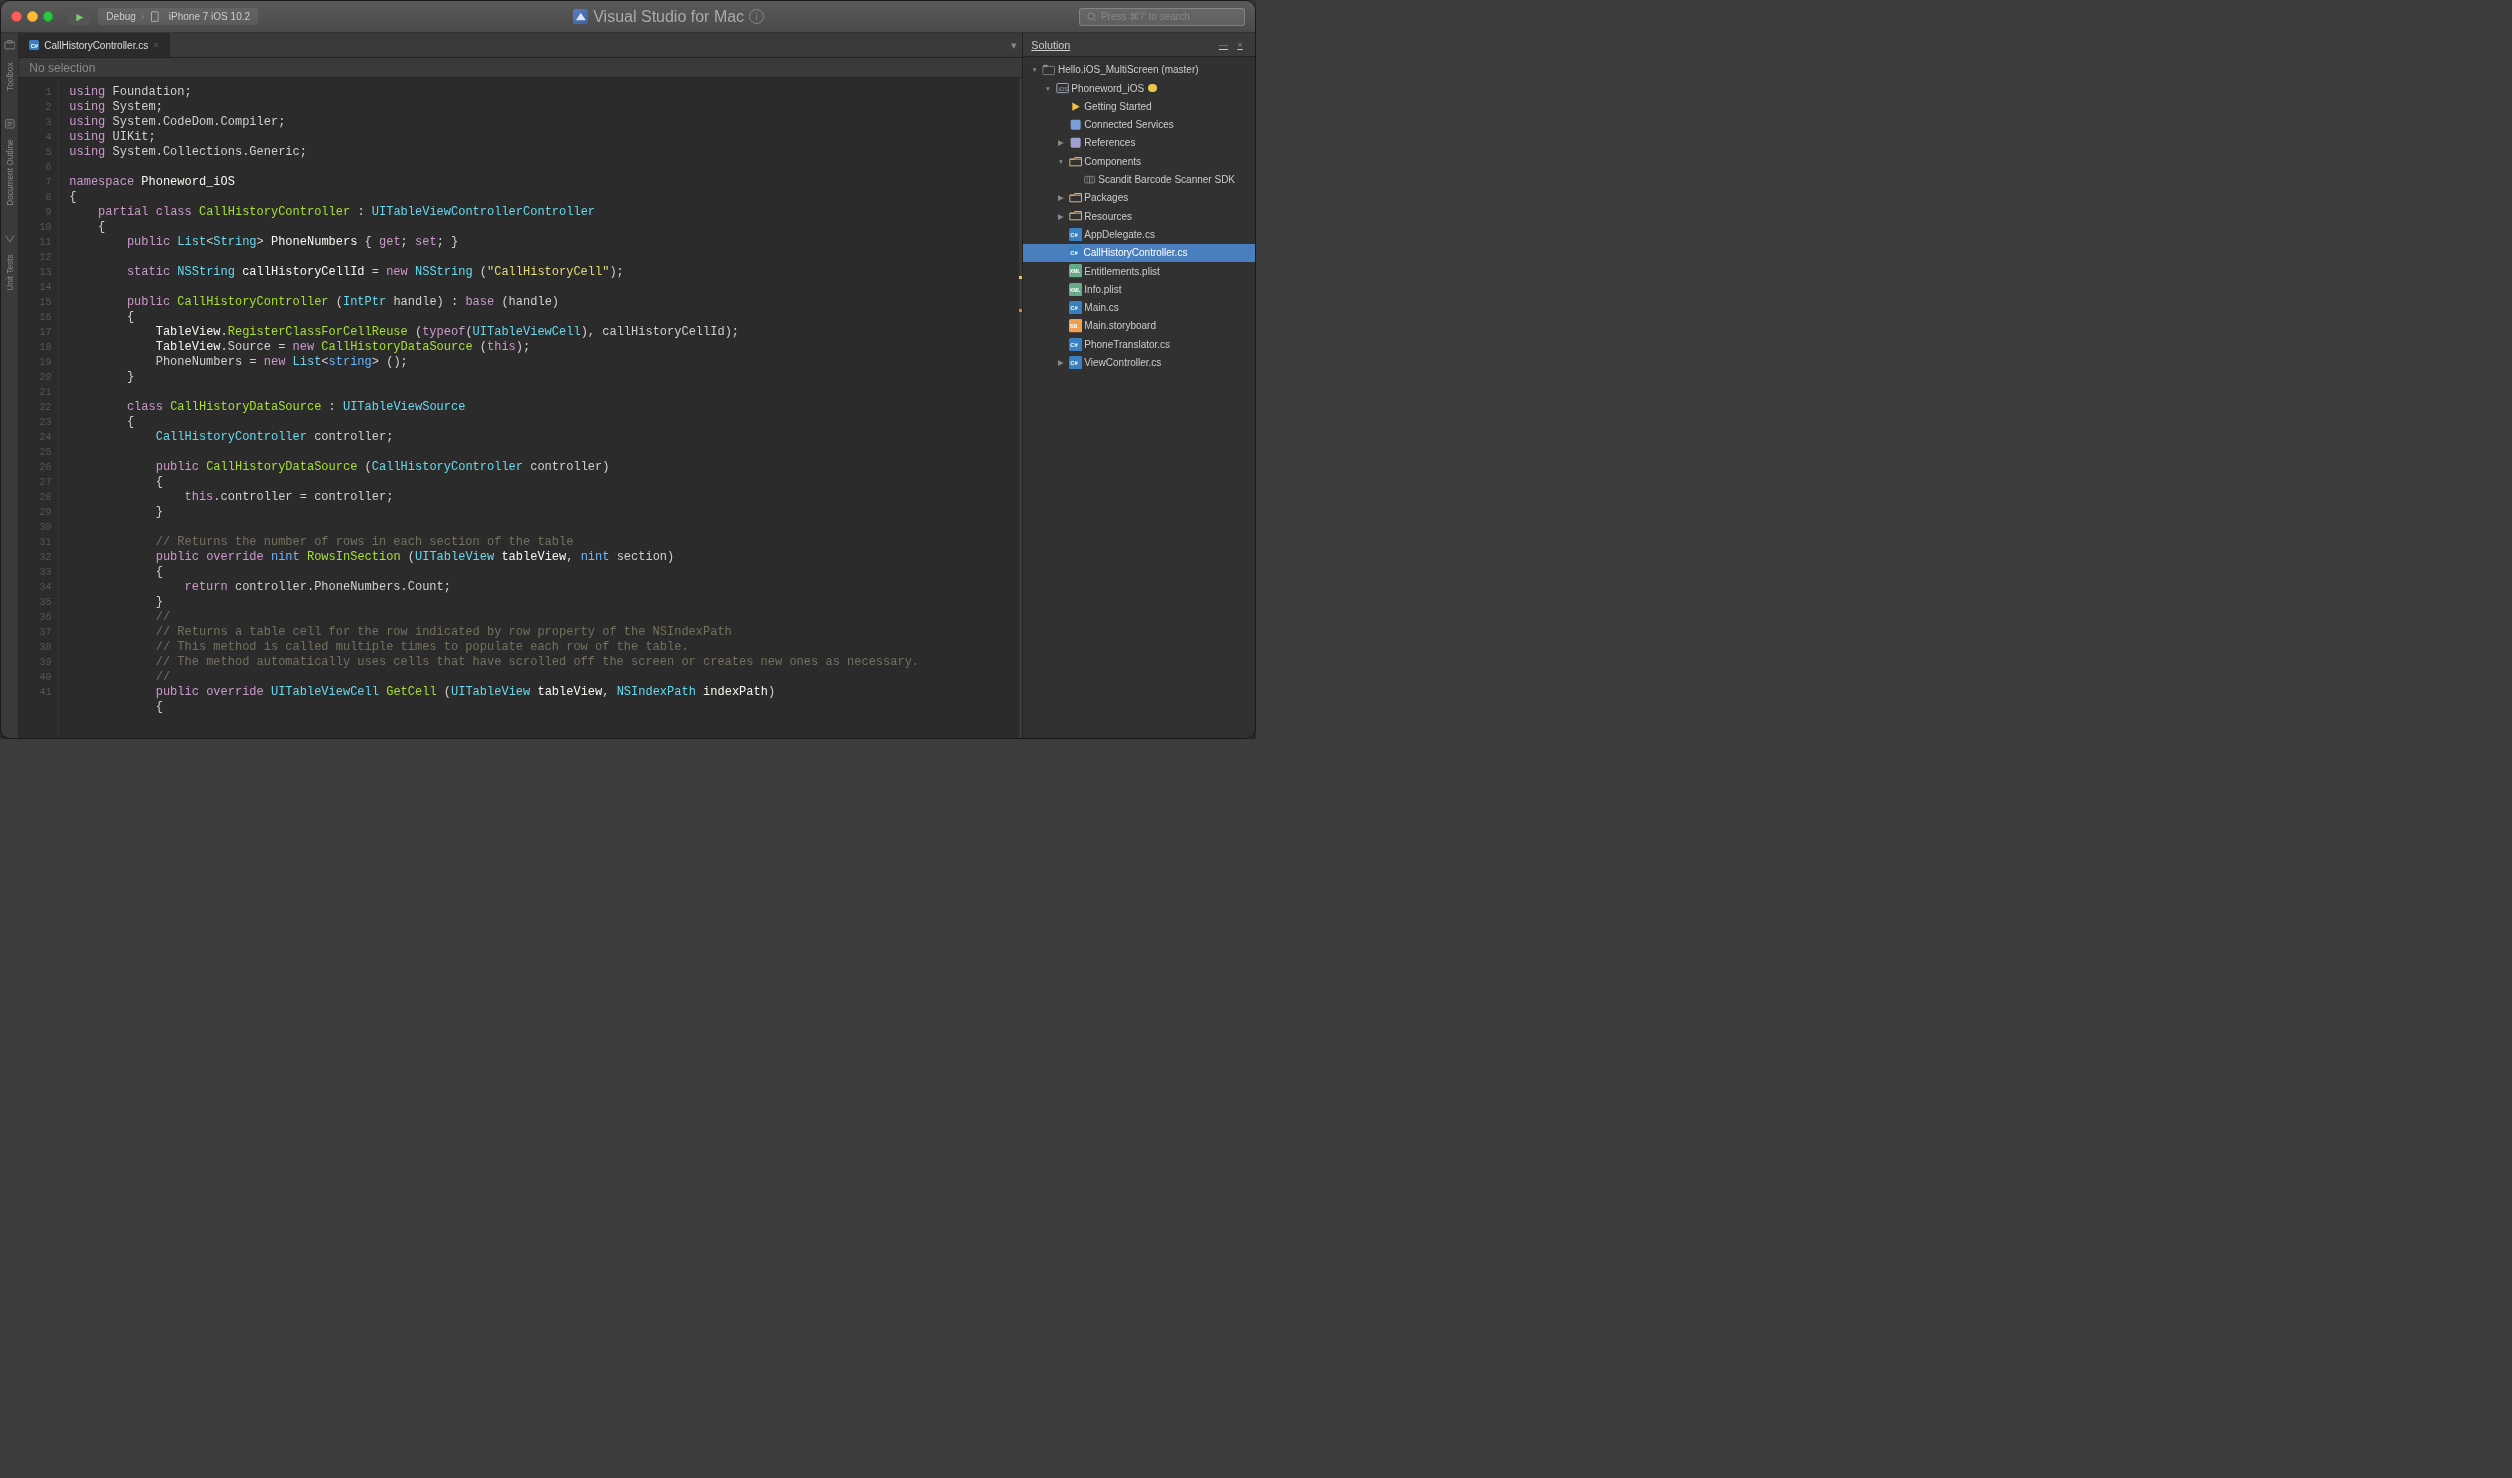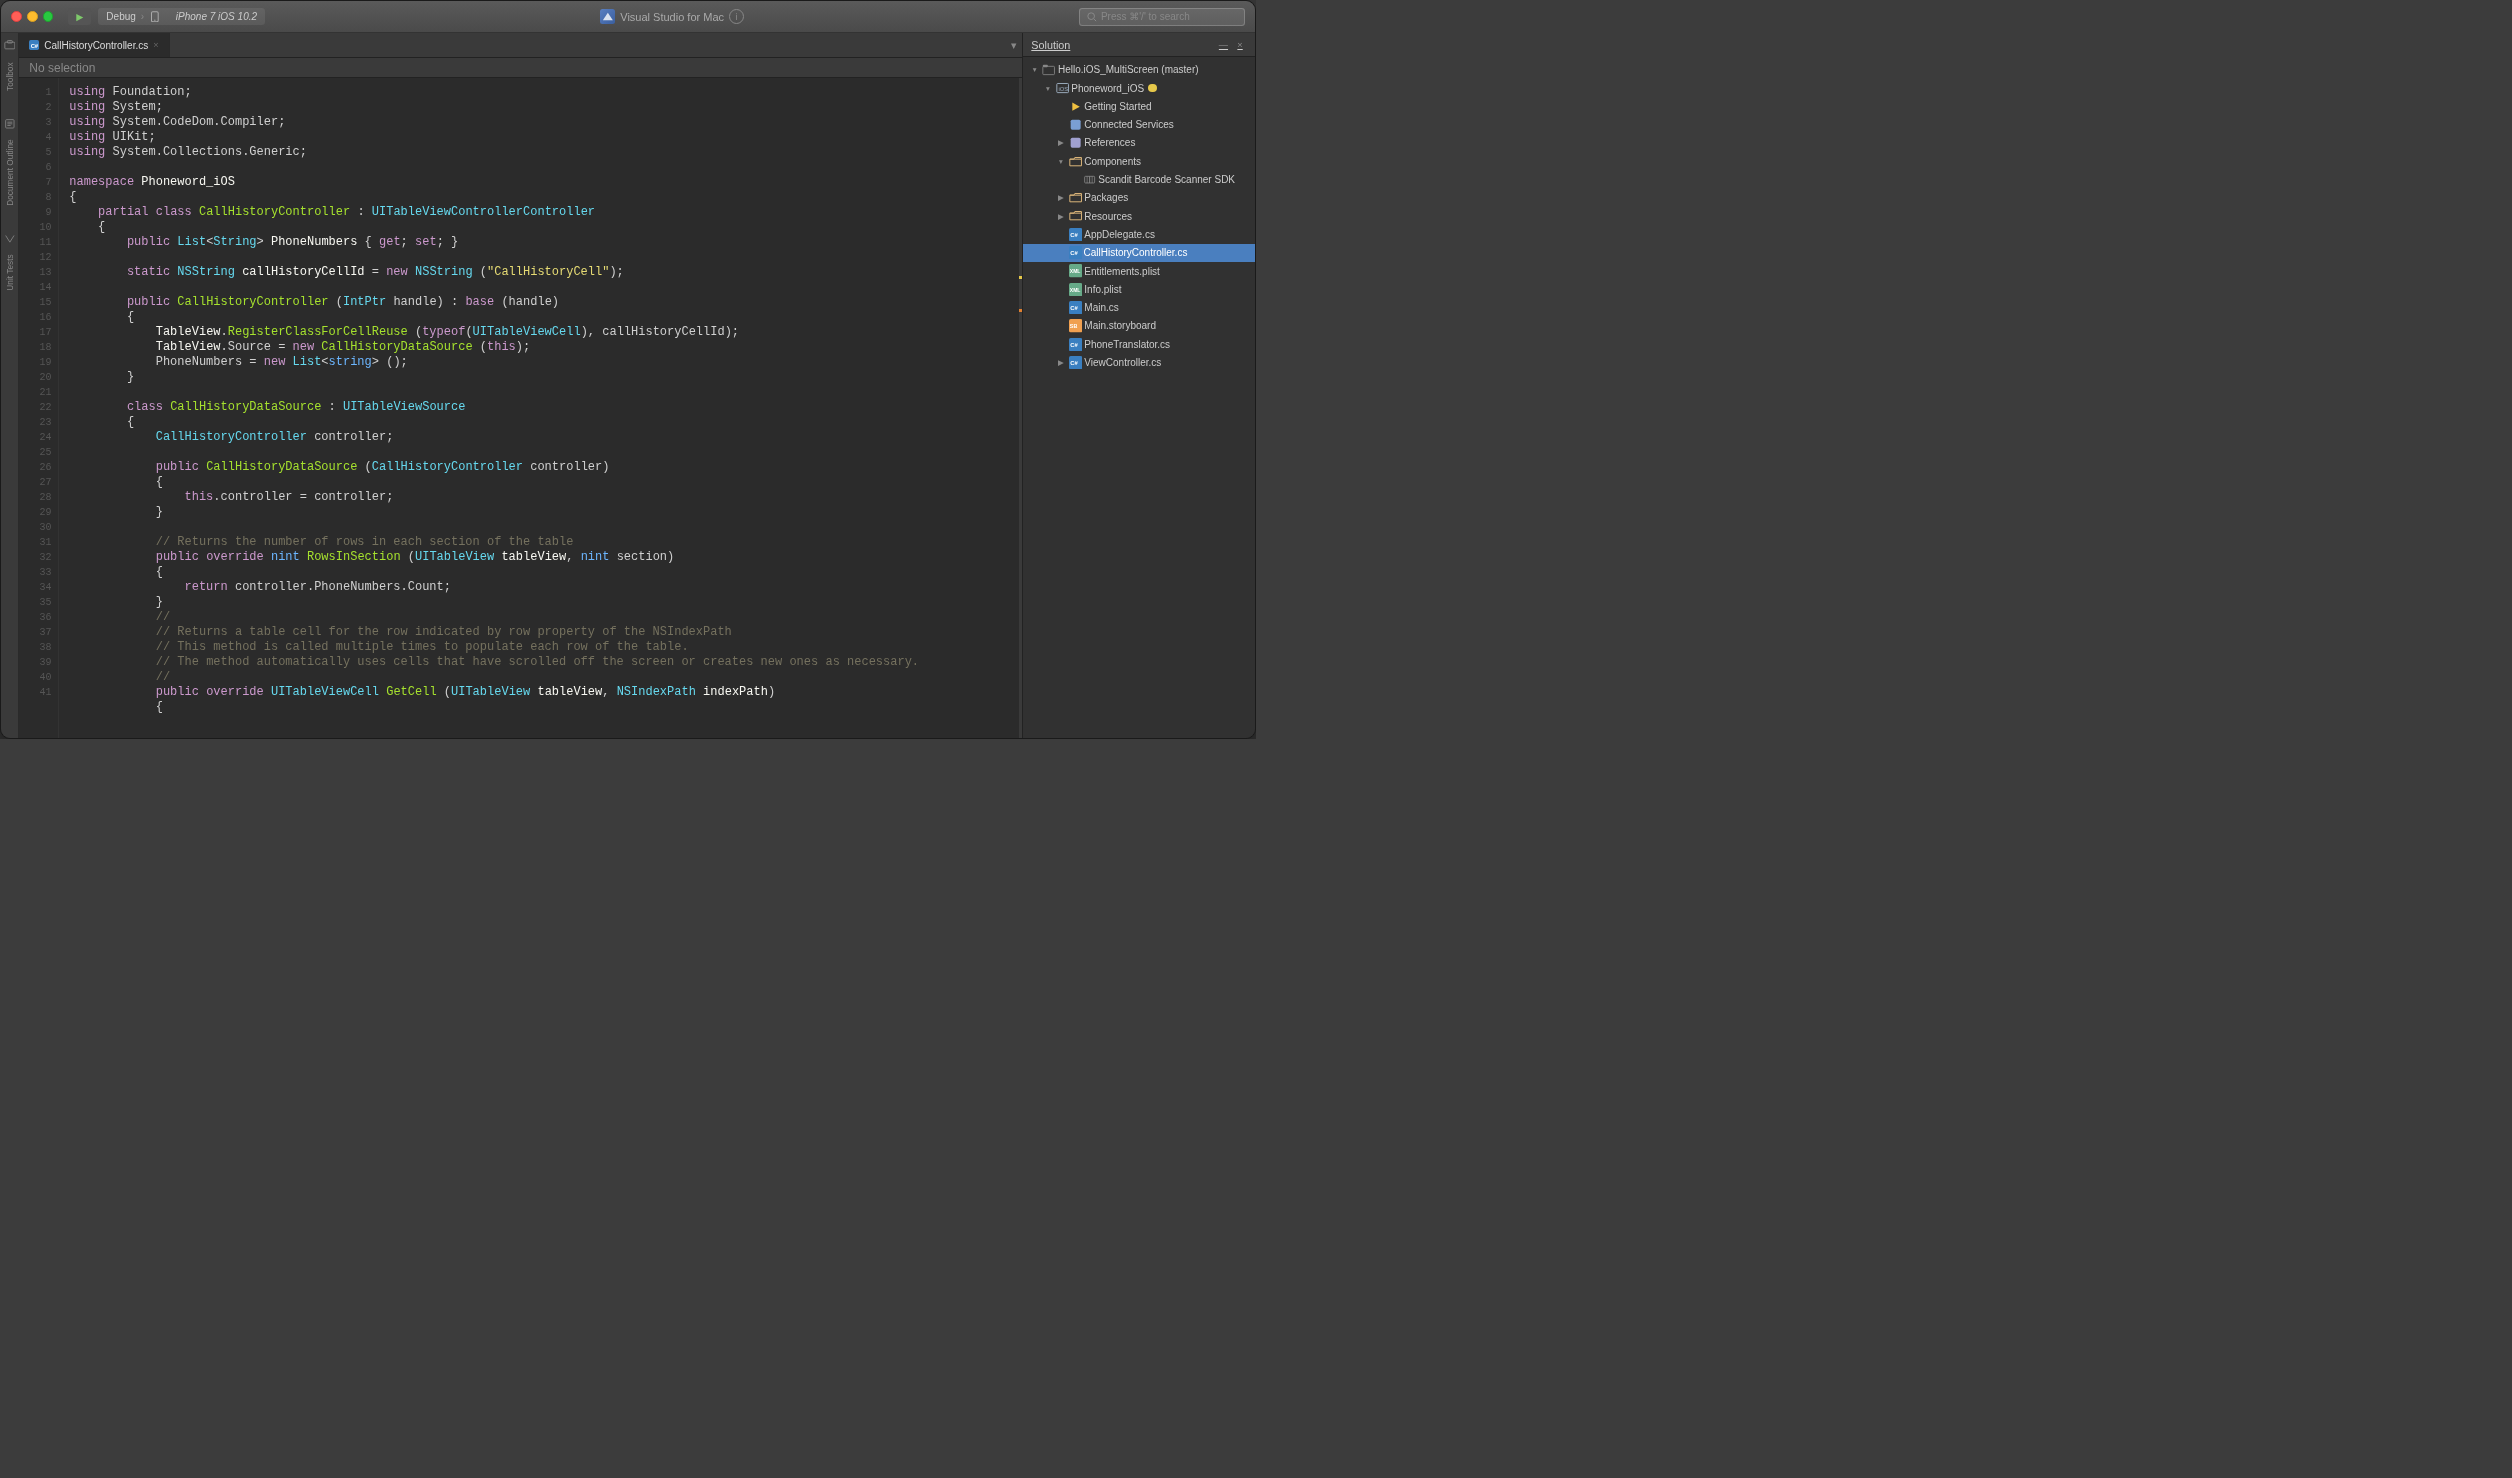--- a/index.html
+++ b/index.html
@@ -93,21 +93,21 @@
       background: linear-gradient(135deg, #5a7fc0, #3a5fa0);
       border-radius: 2.5px;
       display: inline-flex;
       align-items: center;
       justify-content: center;
       font-size: 8.3px;
       color: white;
     }
     .titlebar-app-name {
       color: #aaa;
-      font-size: 11px;
+      font-size: 16px;
     }
 
     .titlebar-info-btn {
       width: 15px;
       height: 15px;
       border-radius: 50%;
       border: 0.8px solid #888;
       display: flex;
       align-items: center;
       justify-content: center;
@@ -429,21 +429,21 @@
   <div class="titlebar">
     <div class="traffic-lights">
       <div class="tl tl-close"></div>
       <div class="tl tl-min"></div>
       <div class="tl tl-max"></div>
     </div>
     <div class="titlebar-run"></div>
     <div class="titlebar-breadcrumb">
       <span>Debug</span>
       <span class="breadcrumb-sep">›</span>
-      <span style="display:flex;align-items:flex-start;gap:15px;font-style:italic;">
+      <span style="display:flex;align-items:flex-start;gap:8px;">
         <svg width="11.7" height="11.7" viewBox="0 0 14 14">
             <rect x="3" y="1" width="8" height="12" rx="1.5" fill="none" stroke="#aaa" stroke-width="1.2"></rect>
             <circle cx="7" cy="11" r="0.8" fill="#aaa"></circle>
           </svg>
         <span>iPhone 7 iOS 10.2</span>
       </span>
     </div>
     <div class="titlebar-center">
       <div class="app-icon">
         <svg width="11.7" height="11.7" viewBox="0 0 14 14">

